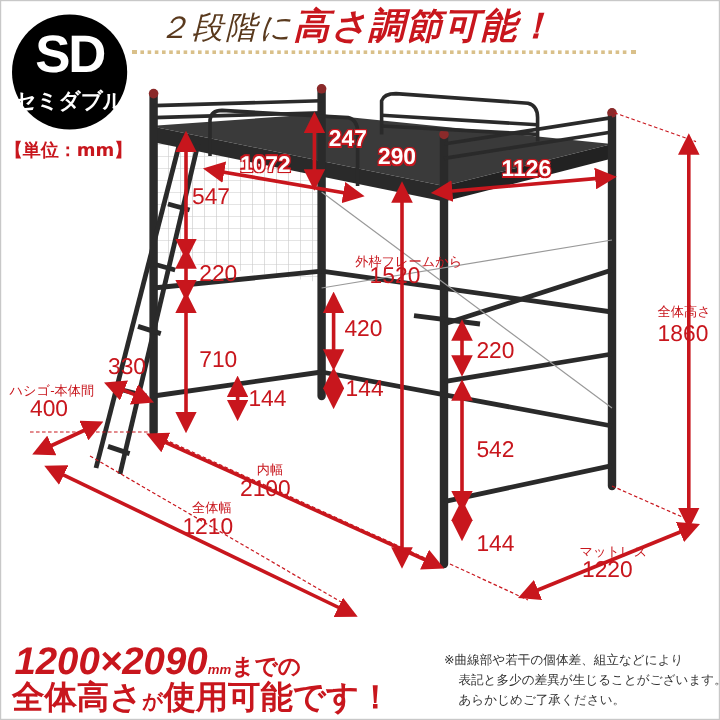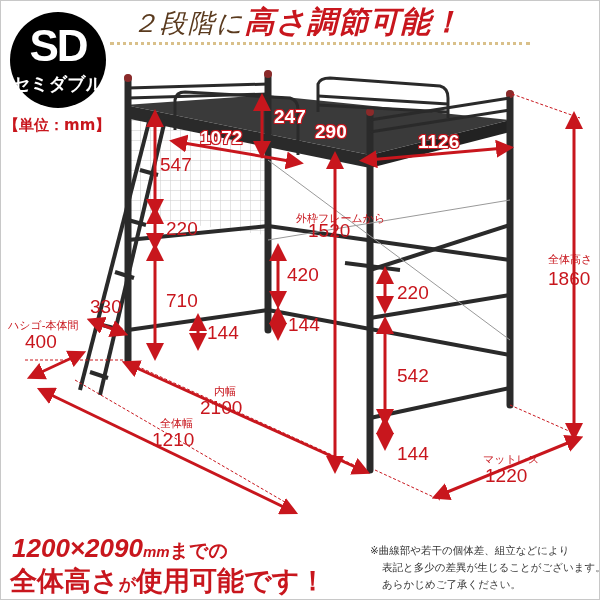--- a/index.html
+++ b/index.html
@@ -12,22 +12,22 @@
     .badge { position:absolute; left:10px; top:12px; width:96px; height:96px; border-radius:50%; background:#000000; color:#fff; text-align:center; }
     .badge .sd { font-family:"Liberation Sans", sans-serif; font-weight:bold; font-size:44px; line-height:44px; margin-top:12px; letter-spacing:-2px; }
     .badge .sub { font-size:18px; font-weight:bold; margin-top:4px; }
     .unit { position:absolute; left:4px; top:116px; font-size:15px; font-weight:bold; color:#c8161d; }
     svg.diagram { position:absolute; left:0; top:0; }
     .lbl { position:absolute; color:#c8161d; font-family:"Liberation Sans", sans-serif; white-space:nowrap; }
     .num { font-size:19px; }
     .small { font-size:11px; }
     .outline { color:#fff; -webkit-text-stroke:0; text-shadow:-1px -1px 0 #c8161d,1px -1px 0 #c8161d,-1px 1px 0 #c8161d,1px 1px 0 #c8161d,0 0 2px #c8161d; font-weight:bold; }
     .promo1 { position:absolute; left:12px; top:533px; color:#c8161d; font-family:"Liberation Sans", sans-serif; font-weight:bold; font-style:italic; white-space:nowrap; }
-    .promo1 .big { font-size:26px; }
-    .promo1 .mm { font-size:15px; font-style:italic; }
+    .promo1 .big { font-size:32px; }
+    .promo1 .mm { font-size:11px; font-style:italic; }
     .promo1 .tail { font-size:19px; font-style:normal; }
     .promo2 { position:absolute; left:10px; top:563px; color:#c8161d; font-weight:bold; white-space:nowrap; }
     .promo2 .big { font-size:27px; }
     .promo2 .ga { font-size:17px; }
     .note { position:absolute; left:370px; top:542px; font-size:10.5px; color:#333; line-height:17px; white-space:nowrap; }
   </style>
 </head>
 <body>
 
 <div class="frame"></div>

